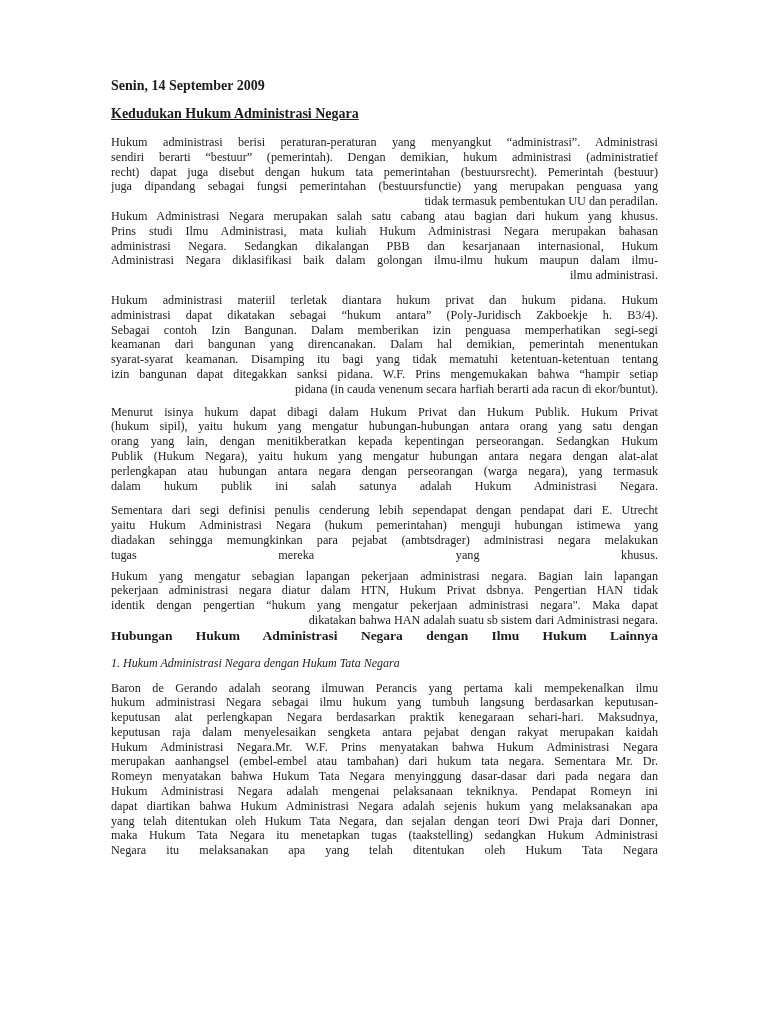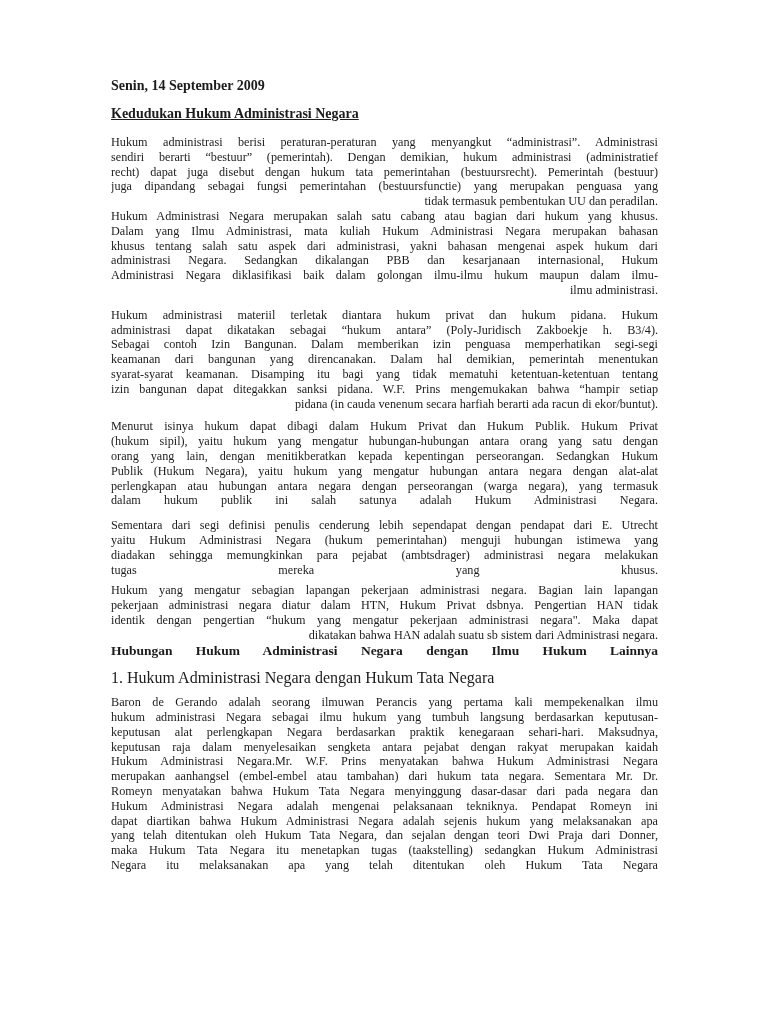--- a/index.html
+++ b/index.html
@@ -31,22 +31,22 @@
     text-decoration:underline;
     height:15px;line-height:15px;
   }
   .heading_stretched{
     font-weight:bold;font-size:13.5px;
     height:15px;line-height:15px;
     text-align:justify;text-align-last:justify;
     overflow:hidden;
   }
   .subheading{
-    font-size:16px;
-    height:14.8px;line-height:14.8px;
+    font-size:12px;
+    height:14.8px;line-height:14.8px;font-style:italic;
   }
   
   .b1{margin-top:13px}
   .b2{margin-top:14px}
   .b3{}
   .b4{margin-top:10px}
   .b5{margin-top:8px}
   .b6{margin-top:10px}
   .b7{margin-top:6px}
   .b8{}
@@ -62,22 +62,21 @@
       <div class="block b1 heading_underlined">Kedudukan Hukum Administrasi Negara</div>
       <div class="block b2 paragraph">
         <div class="line j">Hukum administrasi berisi peraturan-peraturan yang menyangkut “administrasi”. Administrasi</div>
         <div class="line j">sendiri berarti “bestuur” (pemerintah). Dengan demikian, hukum administrasi (administratief</div>
         <div class="line j">recht) dapat juga disebut dengan hukum tata pemerintahan (bestuursrecht). Pemerintah (bestuur)</div>
         <div class="line j">juga dipandang sebagai fungsi pemerintahan (bestuursfunctie) yang merupakan penguasa yang</div>
         <div class="line">tidak termasuk pembentukan UU dan peradilan.</div>
       </div>
       <div class="block b3 paragraph">
         <div class="line j">Hukum Administrasi Negara merupakan salah satu cabang atau bagian dari hukum yang khusus.</div>
-        <div class="line j">Dalam yang Ilmu Administrasi, mata kuliah Hukum Administrasi Negara merupakan bahasan</div>
-        <div class="line j">khusus tentang salah satu aspek dari administrasi, yakni bahasan mengenai aspek hukum dari</div>
+        <div class="line j">Prins studi Ilmu Administrasi, mata kuliah Hukum Administrasi Negara merupakan bahasan</div>
         <div class="line j">administrasi Negara. Sedangkan dikalangan PBB dan kesarjanaan internasional, Hukum</div>
         <div class="line j">Administrasi Negara diklasifikasi baik dalam golongan ilmu-ilmu hukum maupun dalam ilmu-</div>
         <div class="line">ilmu administrasi.</div>
       </div>
       <div class="block b4 paragraph">
         <div class="line j">Hukum administrasi materiil terletak diantara hukum privat dan hukum pidana. Hukum</div>
         <div class="line j">administrasi dapat dikatakan sebagai “hukum antara” (Poly-Juridisch Zakboekje h. B3/4).</div>
         <div class="line j">Sebagai contoh Izin Bangunan. Dalam memberikan izin penguasa memperhatikan segi-segi</div>
         <div class="line j">keamanan dari bangunan yang direncanakan. Dalam hal demikian, pemerintah menentukan</div>
         <div class="line j">syarat-syarat keamanan. Disamping itu bagi yang tidak mematuhi ketentuan-ketentuan tentang</div>

